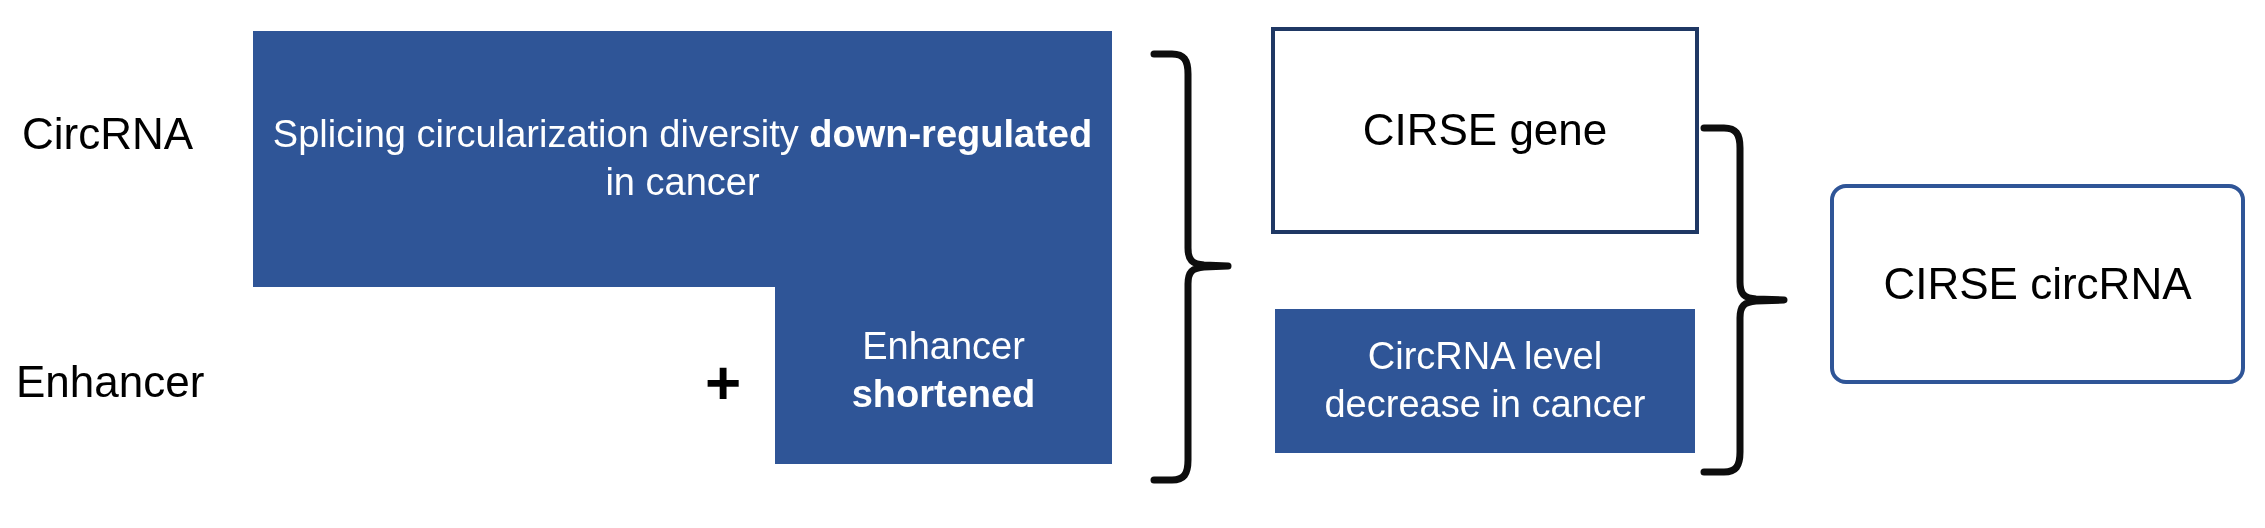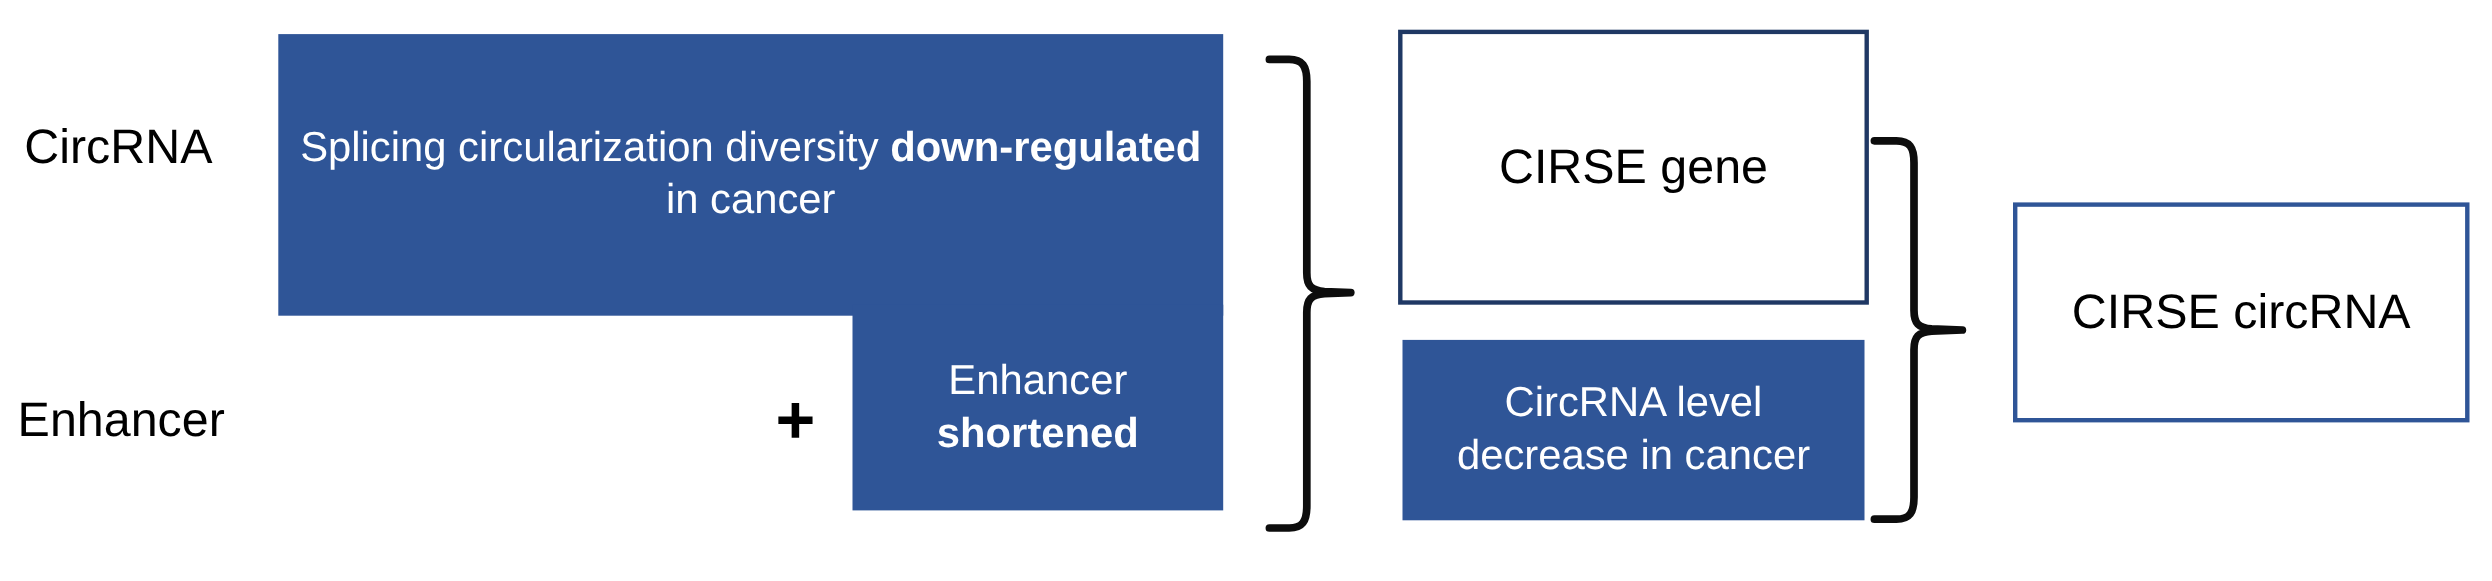--- a/index.html
+++ b/index.html
@@ -102,31 +102,31 @@
       <span>Enhancer </span><b>shortened</b>
     </div>
   </div>
 
   <div class="brace" style="left:1150px; top:36px;">
     <svg width="90" height="440" viewBox="0 0 90 440">
       <path d="M 4 6 L 22 6 C 34 6 38 12 38 26 L 38 200 C 38 212 42 216 54 217 L 78 218 L 54 219 C 42 220 38 224 38 236 L 38 412 C 38 426 34 432 22 432 L 4 432" fill="none" stroke="#0d0d0d" stroke-width="7" stroke-linecap="round" stroke-linejoin="round"></path>
     </svg>
   </div>
 
-  <div class="box box-outline-dark" style="left:1271px; top:15px; width:428px; height:250px;">
+  <div class="box box-outline-dark" style="left:1271px; top:15px; width:428px; height:207px;">
     <div class="box-text big">CIRSE gene</div>
   </div>
 
-  <div class="box box-filled" style="left:1275px; top:297px; width:420px; height:164px;">
+  <div class="box box-filled" style="left:1275px; top:297px; width:420px; height:144px;">
     <div class="box-text">CircRNA level decrease in cancer</div>
   </div>
 
   <div class="brace" style="left:1700px; top:110px;">
     <svg width="100" height="360" viewBox="0 0 100 360">
       <path d="M 4 6 L 24 6 C 36 6 40 12 40 26 L 40 160 C 40 172 44 176 56 177 L 84 178 L 56 179 C 44 180 40 184 40 196 L 40 330 C 40 344 36 350 24 350 L 4 350" fill="none" stroke="#0d0d0d" stroke-width="7" stroke-linecap="round" stroke-linejoin="round"></path>
     </svg>
   </div>
 
-  <div class="box box-outline-blue" style="left:1830px; top:172px; width:415px; height:200px;">
+  <div class="box box-outline-blue" style="left:1830px; top:172px; width:415px; height:200px;border-radius:16px;">
     <div class="box-text big">CIRSE circRNA</div>
   </div>
 
 </div>
 
 </body></html>

